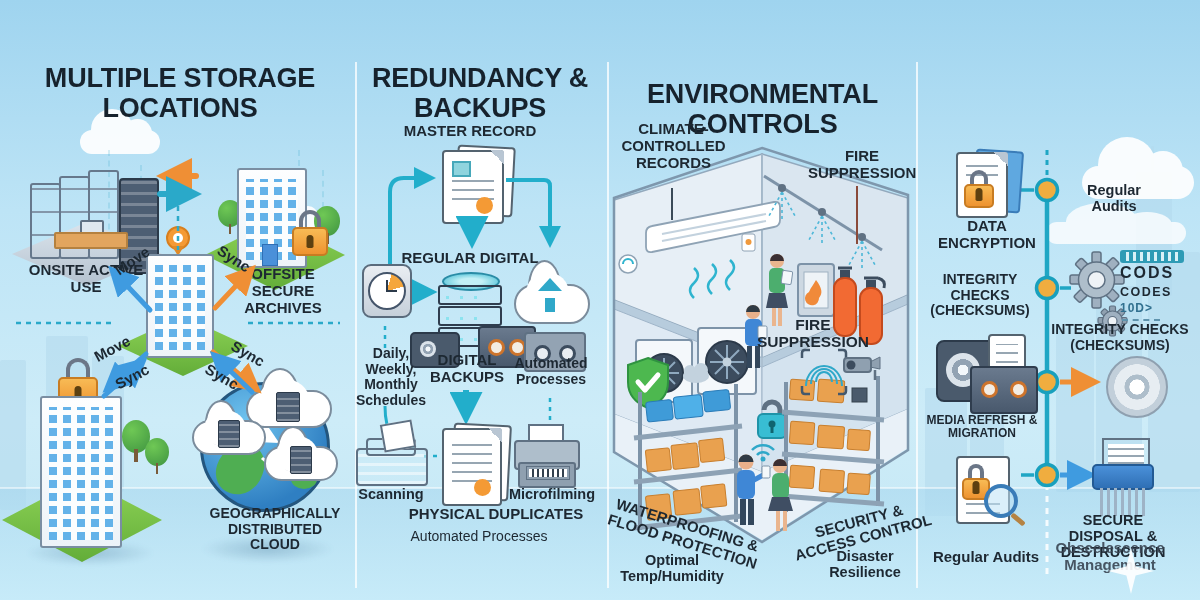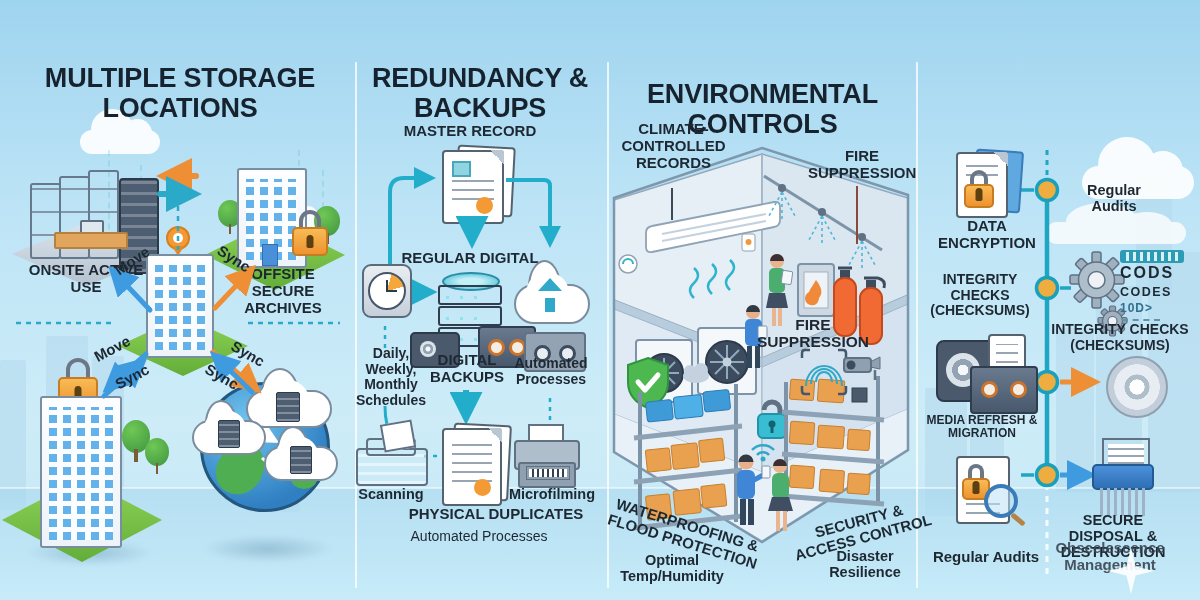--- a/index.html
+++ b/index.html
@@ -211,20 +211,21 @@
       </defs>
     <path d="M40,64 Q56,48 74,58" stroke="#ffffff" stroke-width="3" fill="none" marker-end="url(#gw)"></path>
     <path d="M62,76 Q76,90 92,82" stroke="#ffffff" stroke-width="3" fill="none" marker-end="url(#gw)"></path>
   </svg>
   <div class="cloudpill" style="left:246px;top:390px;width:82px;height:34px"></div>
   <div class="rack" style="left:276px;top:392px;width:22px;height:28px;z-index:2"></div>
   <div class="cloudpill" style="left:192px;top:420px;width:70px;height:31px"></div>
   <div class="rack" style="left:218px;top:420px;width:20px;height:26px;z-index:2"></div>
   <div class="cloudpill" style="left:264px;top:446px;width:70px;height:31px"></div>
   <div class="rack" style="left:290px;top:446px;width:20px;height:26px;z-index:2"></div>
+  <div class="lbl" style="left:202px;top:506px;width:146px;font-size:14px">GEOGRAPHICALLY DISTRIBUTED CLOUD</div>
 
   <svg class="abs" style="left:0;top:140px" width="356" height="420" viewBox="0 0 356 420">
     <defs>
       <marker id="c1o" markerWidth="6" markerHeight="6" refX="4" refY="3" orient="auto">
           <path d="M0,0L6,3L0,6z" fill="#ef8f35"></path>
         </marker>
       <marker id="c1t" markerWidth="6" markerHeight="6" refX="4" refY="3" orient="auto">
           <path d="M0,0L6,3L0,6z" fill="#2aa9c9"></path>
         </marker>
       <marker id="c1b" markerWidth="6" markerHeight="6" refX="4" refY="3" orient="auto">

